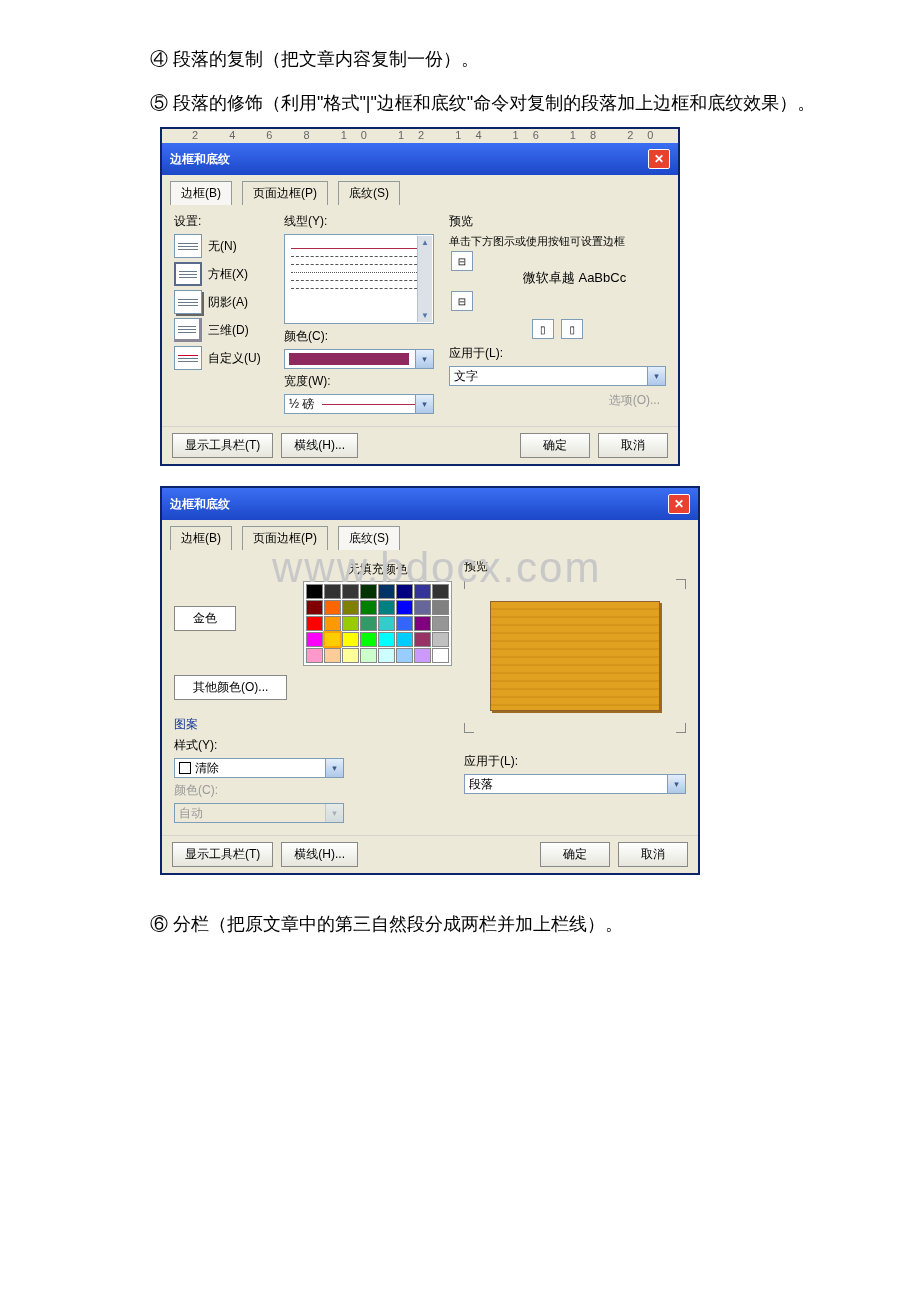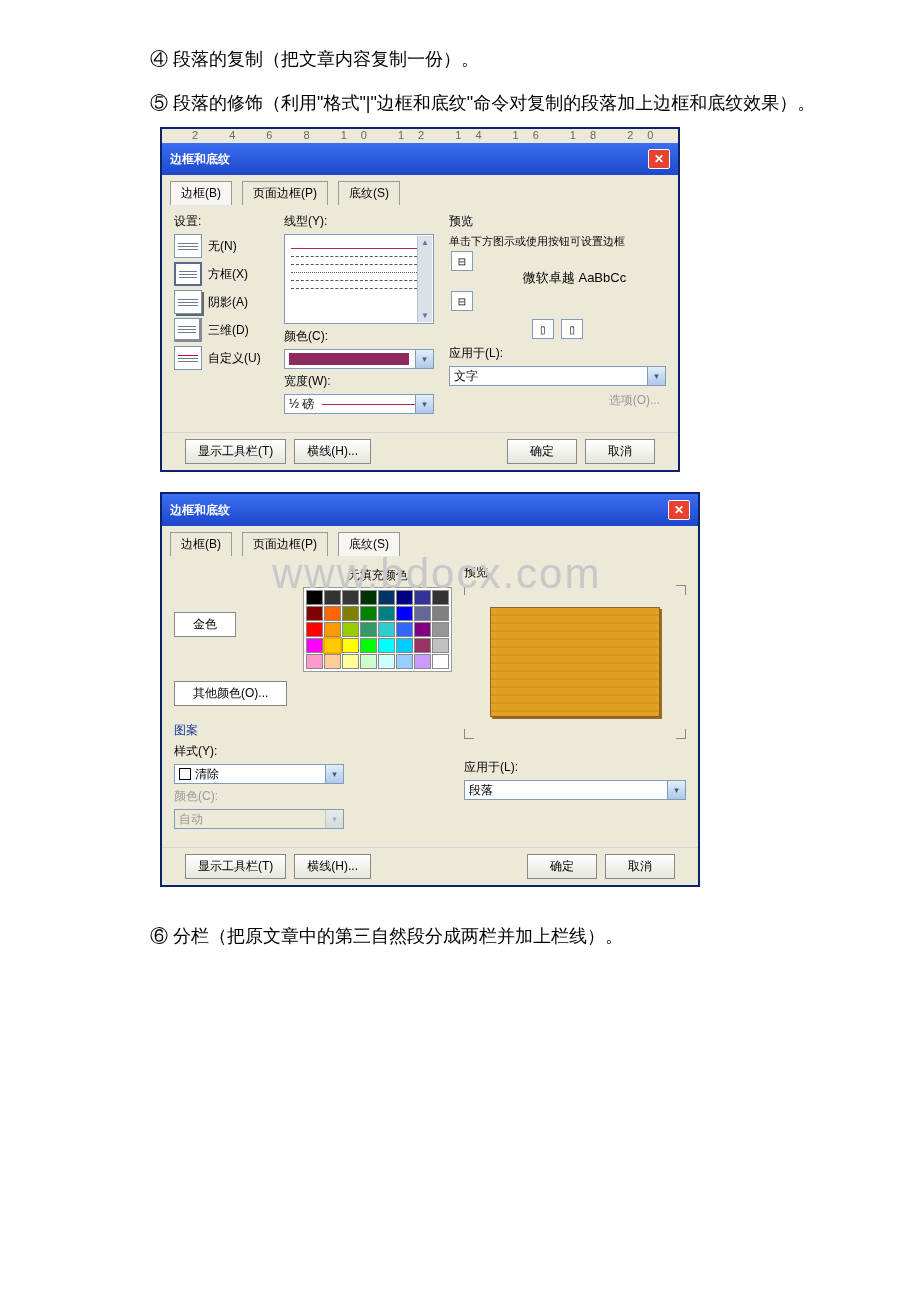--- a/index.html
+++ b/index.html
@@ -34,21 +34,21 @@
     .scrollbit { position: absolute; right: 1px; top: 1px; bottom: 1px; width: 15px; background: #dbe1e7; border-left:1px solid #b6c4d2;}
     .scrollbit::before { content:'▲'; position:absolute; top:2px; left:3px; font-size:8px; color:#5577aa;}
     .scrollbit::after { content:'▼'; position:absolute; bottom:2px; left:3px; font-size:8px; color:#5577aa;}
     .combo { border: 1px solid #7f9db9; background: #fff; height: 20px; width: 150px; position: relative; display: flex; align-items: center; padding: 0 4px; }
     .combo .arrow { position:absolute; right:0; top:0; bottom:0; width:18px; background:linear-gradient(#e2eefc,#afc8e8); border-left:1px solid #7f9db9; display:flex; align-items:center; justify-content:center; font-size:9px; color:#3a5a8a; }
     .colorbar { background:#8e2a5e; height:12px; width:120px;}
     .preview-box { border: none; padding: 20px 0; text-align: center; }
     .pvline { font-size: 13px; }
     .pv-button { width: 22px; height: 20px; border: 1px solid #7f9db9; background: #fff; display:inline-flex; align-items:center; justify-content:center; margin: 2px; font-size:10px; }
 
-    .btnrow { display: flex; justify-content: space-between; padding: 6px 23px; border-top: 1px solid #d6d3ce; margin-top: 6px;}
+    .btnrow { display: flex; justify-content: space-between; padding: 6px 10px; border-top: 1px solid #d6d3ce; }
     .btn { border: 1px solid #888; background: linear-gradient(#fff,#e6e6dd); padding: 3px 12px; font-size: 12px; min-width: 70px; text-align: center; }
 
     .palette { display: grid; grid-template-columns: repeat(8, 17px); gap: 1px; padding: 2px; background:#fff; border:1px solid #999; width:max-content;}
     .palette .sw { width: 17px; height: 15px; border: 1px solid #888; }
     .sel { outline: 2px solid #ffa500; outline-offset: -1px; }
     .color-label { background:#fff; border:1px solid #888; padding: 3px 18px; font-size: 12px; margin: 8px 0; display:inline-block;}
 
     .preview-shading { width: 170px; height: 110px; border: 1px solid #916030; background: repeating-linear-gradient(#e0a020 0, #e0a020 6px, #d59518 6px, #d59518 8px); margin: 10px auto; box-shadow: 2px 2px 0 #9d6b20;}
     .pv-wrap2 { position: relative; padding: 12px 10px;}
     .corner { position:absolute; width:10px; height:10px; border-color:#888; border-style:solid;}

